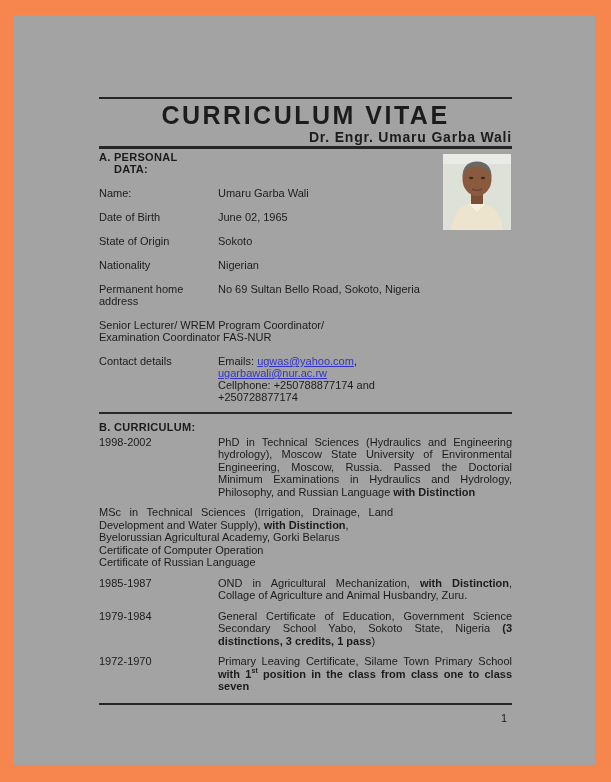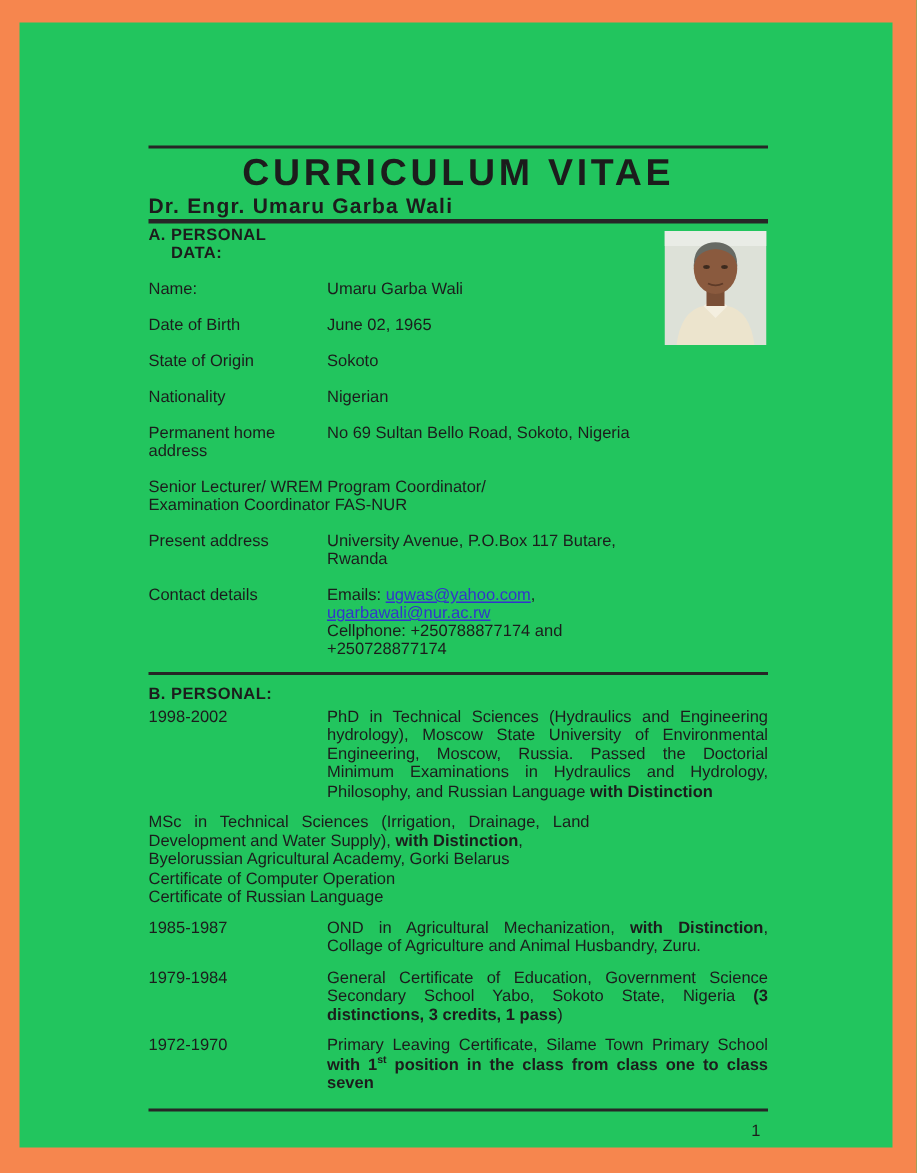--- a/index.html
+++ b/index.html
@@ -8,37 +8,37 @@
     background:#f6864e;
     font-family:"Liberation Sans", sans-serif;
     color:#1c1c1c;
     position:relative;
     overflow:hidden;
   }
   .frame { position:absolute; left:0; top:0; width:611px; height:782px; background:#f6864e; }
   .page {
     position:absolute; left:13px; top:15px;
     width:582px; height:750px;
-    background:#22c55e;
+    background:#a3a3a3;
   }
   .content {
     position:absolute; left:86px; top:82px; width:413px;
   }
   .rule { height:2px; background:#262626; }
   .rule.thick { height:3px; }
 
   .title {
     text-align:center;
     font-size:25px; font-weight:bold;
     letter-spacing:2.5px;
     margin:2px 0 0 0;
     line-height:28px;
   }
   .subtitle {
-    text-align:left;
+    text-align:right;
     font-size:14px; font-weight:bold;
     letter-spacing:0.8px;
     line-height:16px;
     margin:0 0 1px 0;
   }
 
   .section-a { position:relative; margin-top:3px; }
   .heading {
     font-size:11px; font-weight:bold; line-height:11.5px;
     letter-spacing:0.3px;
@@ -118,33 +118,29 @@
           <div class="pvalue">Nigerian</div>
         </div>
         <div class="prow">
           <div class="plabel">Permanent home address</div>
           <div class="pvalue">No 69 Sultan Bello Road, Sokoto, Nigeria</div>
         </div>
         <div class="prow">
           <div class="pvalue">Senior Lecturer/ WREM Program Coordinator/ Examination Coordinator FAS-NUR</div>
         </div>
         <div class="prow">
-          <div class="plabel">Present address</div>
-          <div class="pvalue">University Avenue, P.O.Box 117 Butare, Rwanda</div>
-        </div>
-        <div class="prow">
           <div class="plabel">Contact details</div>
           <div class="pvalue"><span>Emails: </span><a class="link">ugwas@yahoo.com</a><span>,</span><br><a class="link">ugarbawali@nur.ac.rw</a><br><span>Cellphone: +250788877174 and</span><br><span>+250728877174</span></div>
         </div>
       </div>
 
       <div class="rule" style="margin-top:9px;"></div>
 
       <div class="section-b">
-        <div class="heading">B. PERSONAL:</div>
+        <div class="heading">B. CURRICULUM:</div>
 
         <div class="erow" style="margin-top:2px;">
           <div class="eyears">1998-2002</div>
           <div class="etext"><span>PhD in Technical Sciences (Hydraulics and Engineering hydrology), Moscow State University of Environmental Engineering, Moscow, Russia. Passed the Doctorial Minimum Examinations in Hydraulics and Hydrology, Philosophy, and Russian Language </span><span class="b">with Distinction</span></div>
         </div>
         <div class="erow">
           <div class="etext"><span>MSc in Technical Sciences (Irrigation, Drainage, Land Development and Water Supply), </span><span class="b">with Distinction</span><span>,</span><br><span>Byelorussian Agricultural Academy, Gorki Belarus</span><br><span>Certificate of Computer Operation</span><br><span>Certificate of Russian Language</span></div>
         </div>
         <div class="erow">
           <div class="eyears">1985-1987</div>

